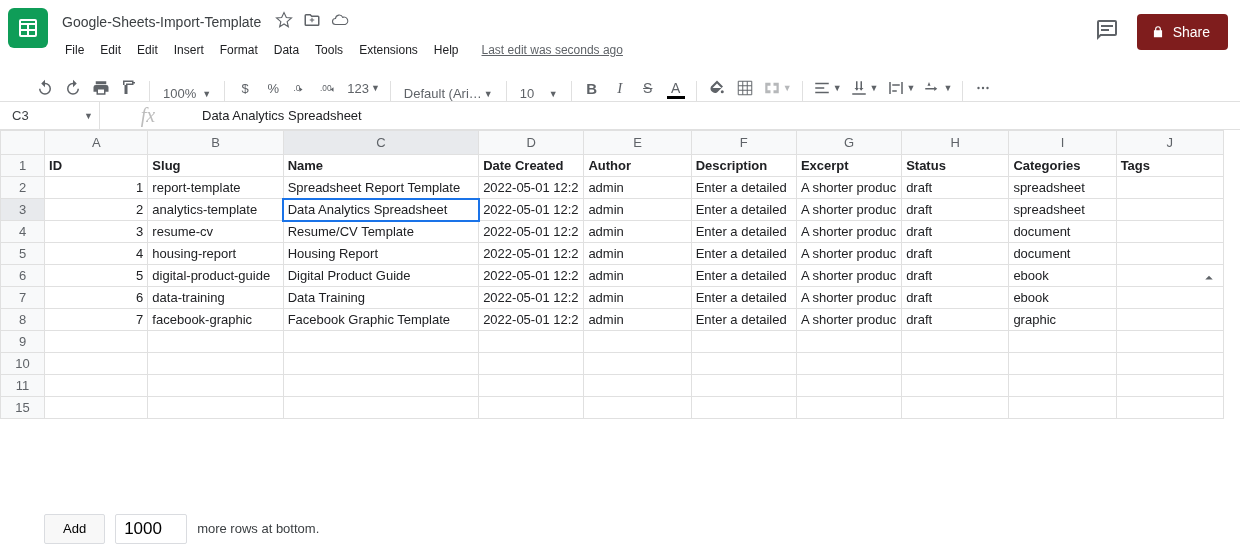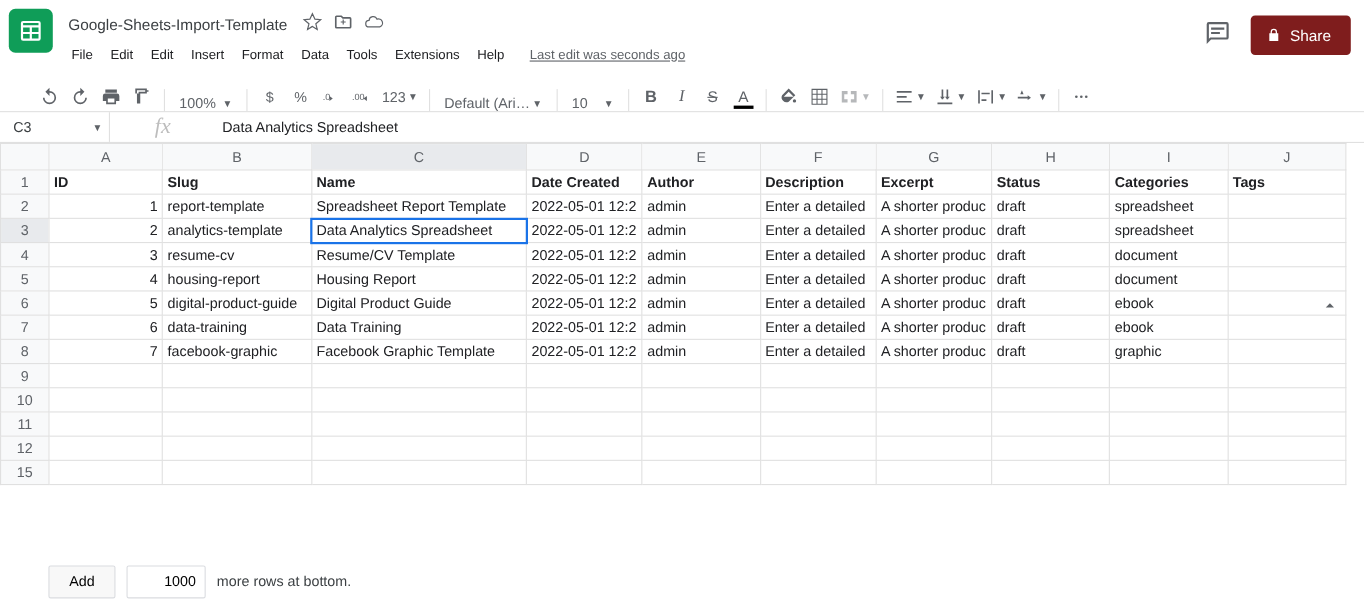--- a/index.html
+++ b/index.html
@@ -52,21 +52,21 @@
   .sheet td { padding: 0 4px; text-align: left; }
   .sheet td.num { text-align: right; }
   .sheet tbody tr:first-child td { font-weight: bold; }
   .selected-cell { outline: 2px solid #1a73e8; outline-offset: -1px; position: relative; z-index: 2; }
   .active-rowhdr, .active-colhdr { background:#e8eaed !important; }
   col.c-corner{width:44px;} col.cA{width:103px;} col.cB{width:135px;} col.cC{width:195px;} col.cD{width:105px;} col.cE{width:107px;} col.cF{width:105px;} col.cG{width:105px;} col.cH{width:107px;} col.cI{width:107px;} col.cJ{width:107px;}
 
   
   .footer { height: 56px; display: flex; align-items: center; padding: 0 24px 0 44px; gap: 10px; border-top: 1px solid transparent; font-size:13px; color:#3c4043;}
   .add-btn { border:1px solid #dadce0; background:#f8f8f8; height:30px; padding:0 18px; font-size:13px; border-radius:2px; cursor:pointer;}
-  .rows-input { border:1px solid #dadce0; height:30px; width:72px; padding:0 8px; font-size:13px; text-align:right; border-radius:2px;}
+  .rows-input { border:1px solid #dadce0; height:30px; width:72px; padding:0 8px; font-size:17px; text-align:left; border-radius:2px;}
 </style>
 </head>
 <body>
 
 <div class="app">
 
   <div class="header">
     <div class="logo">
       <svg viewBox="0 0 24 24">
           <path d="M19 3H5a2 2 0 0 0-2 2v14a2 2 0 0 0 2 2h14a2 2 0 0 0 2-2V5a2 2 0 0 0-2-2zM11 19H5v-4h6zm0-6H5V9h6zm8 6h-6v-4h6zm0-6h-6V9h6zM5 7V5h14v2z"></path>
@@ -420,33 +420,20 @@
             <td></td>
             <td></td>
             <td></td>
             <td></td>
             <td></td>
             <td></td>
             <td></td>
             <td></td>
           </tr>
           <tr>
-            <th class="rowhdr">12</th>
-            <td></td>
-            <td></td>
-            <td></td>
-            <td></td>
-            <td></td>
-            <td></td>
-            <td></td>
-            <td></td>
-            <td></td>
-            <td></td>
-          </tr>
-          <tr>
             <th class="rowhdr">15</th>
             <td></td>
             <td></td>
             <td></td>
             <td></td>
             <td></td>
             <td></td>
             <td></td>
             <td></td>
             <td></td>

